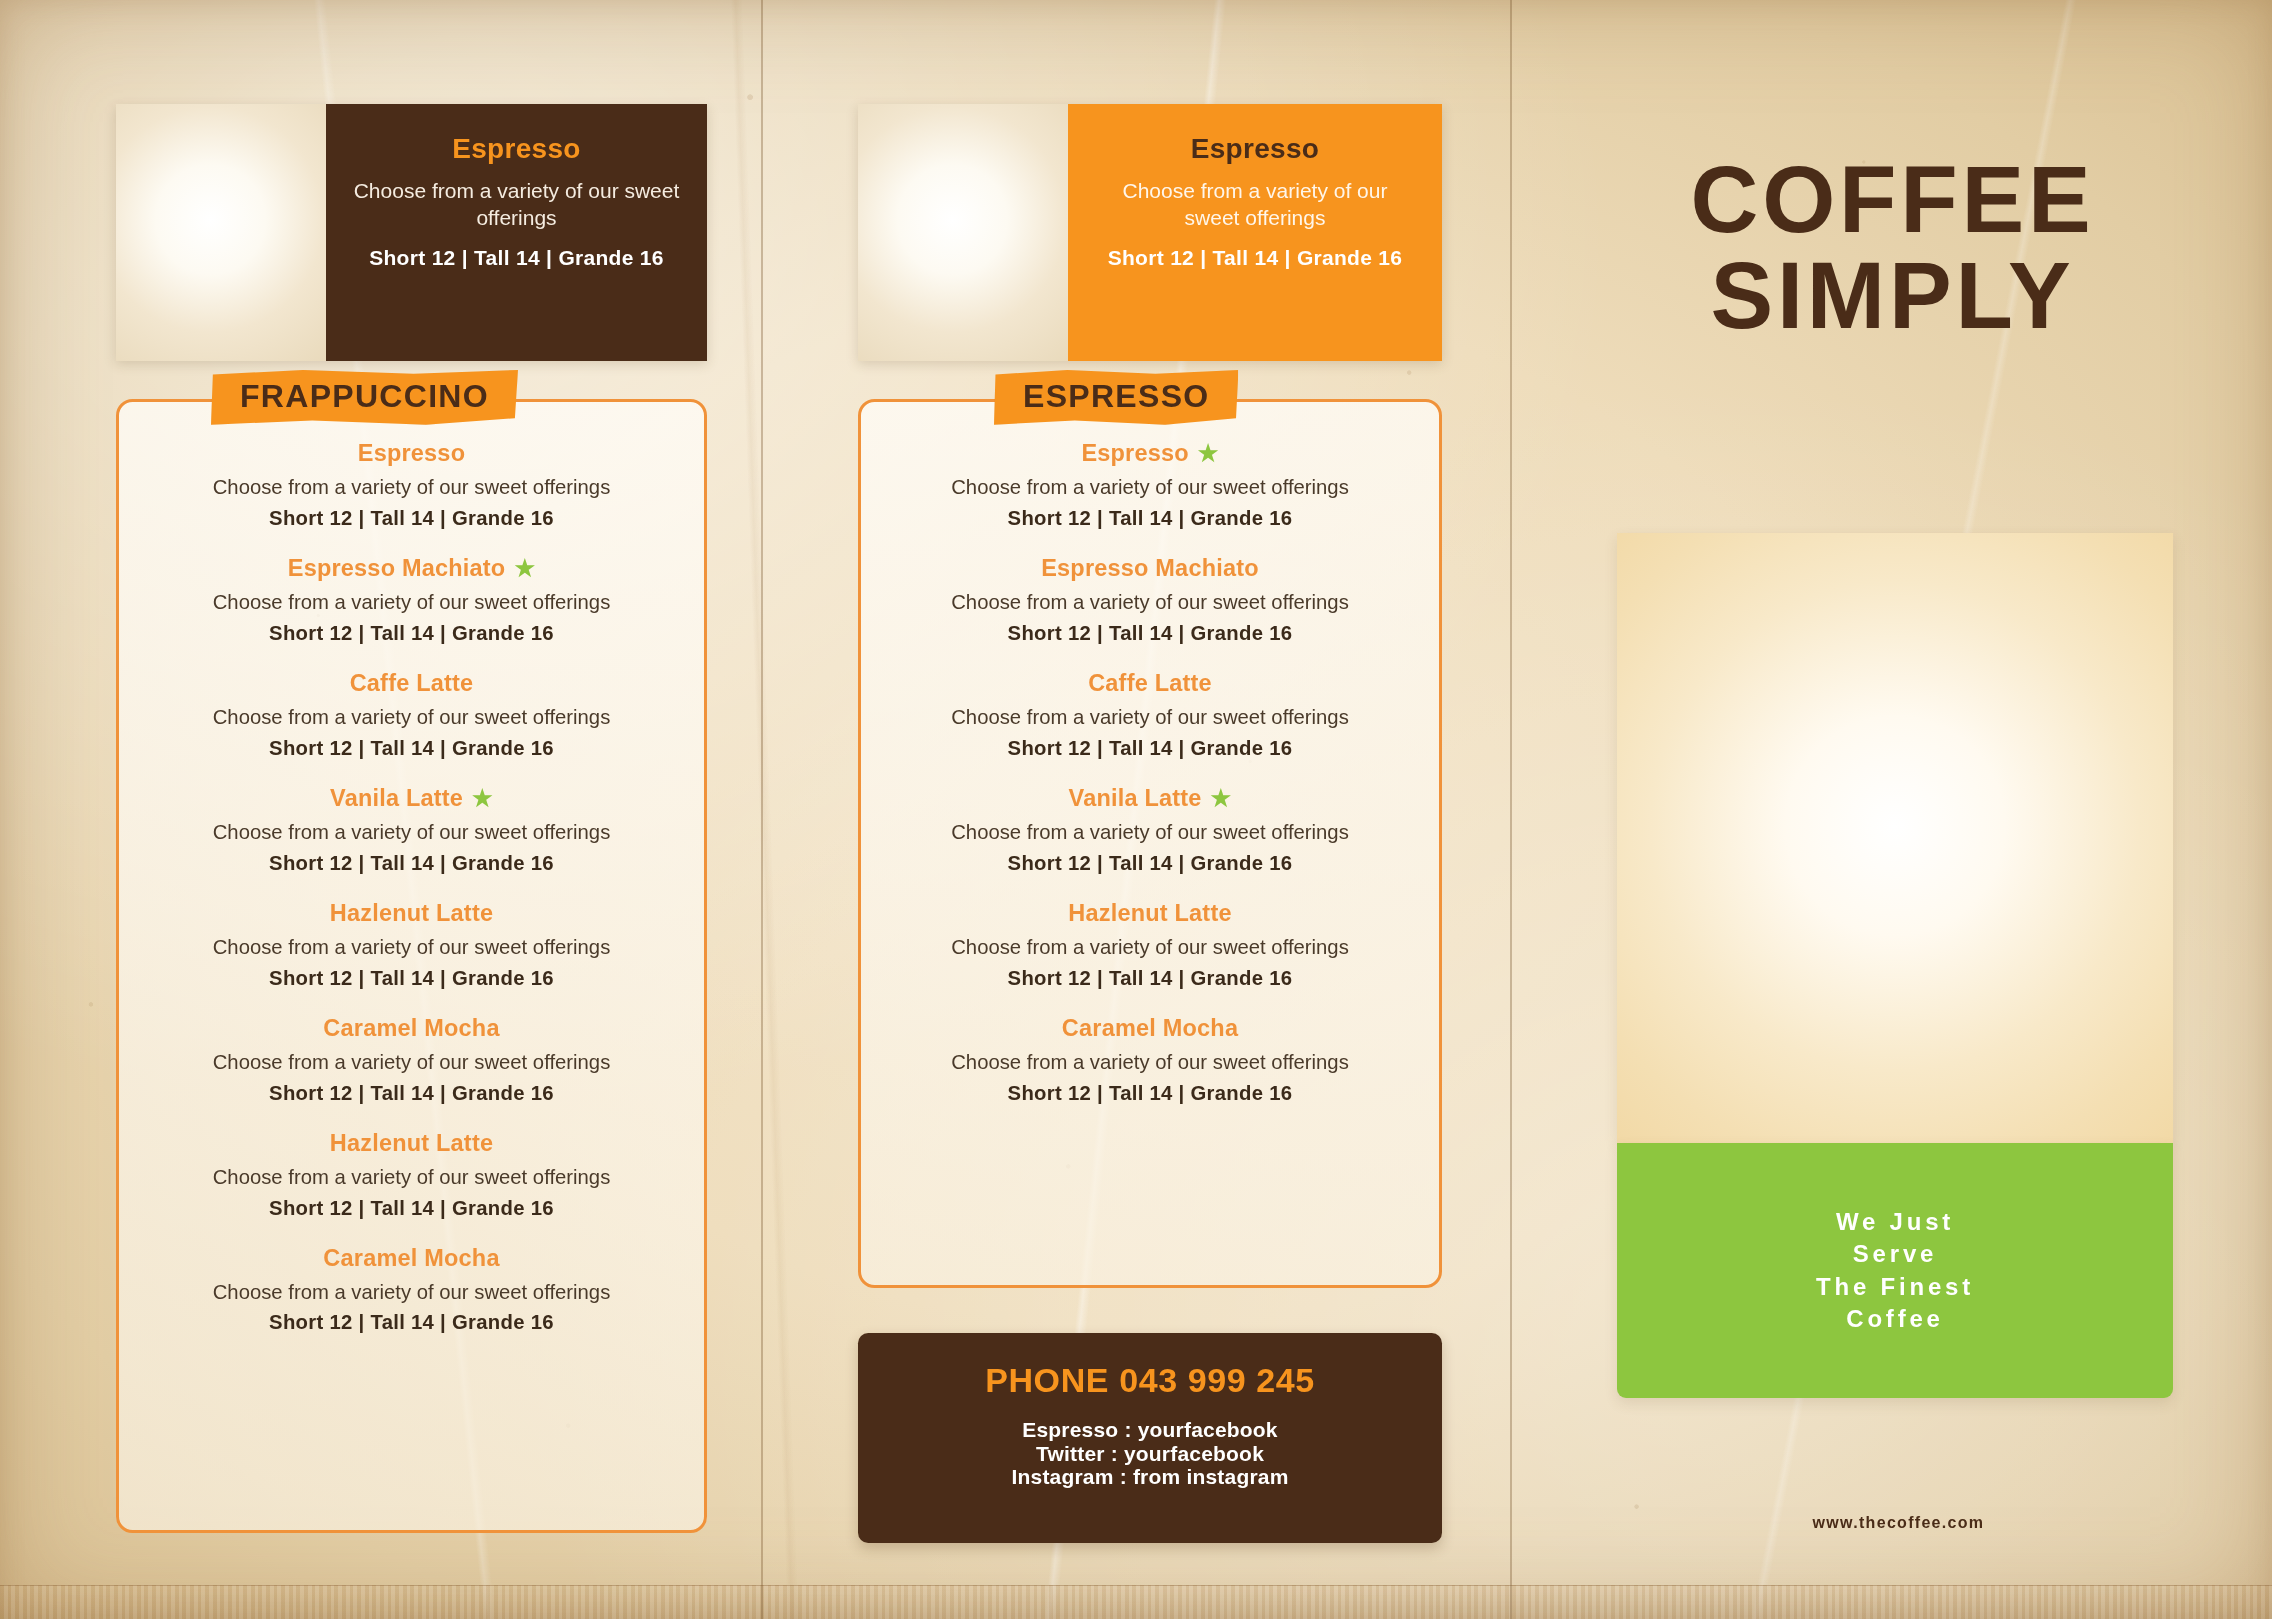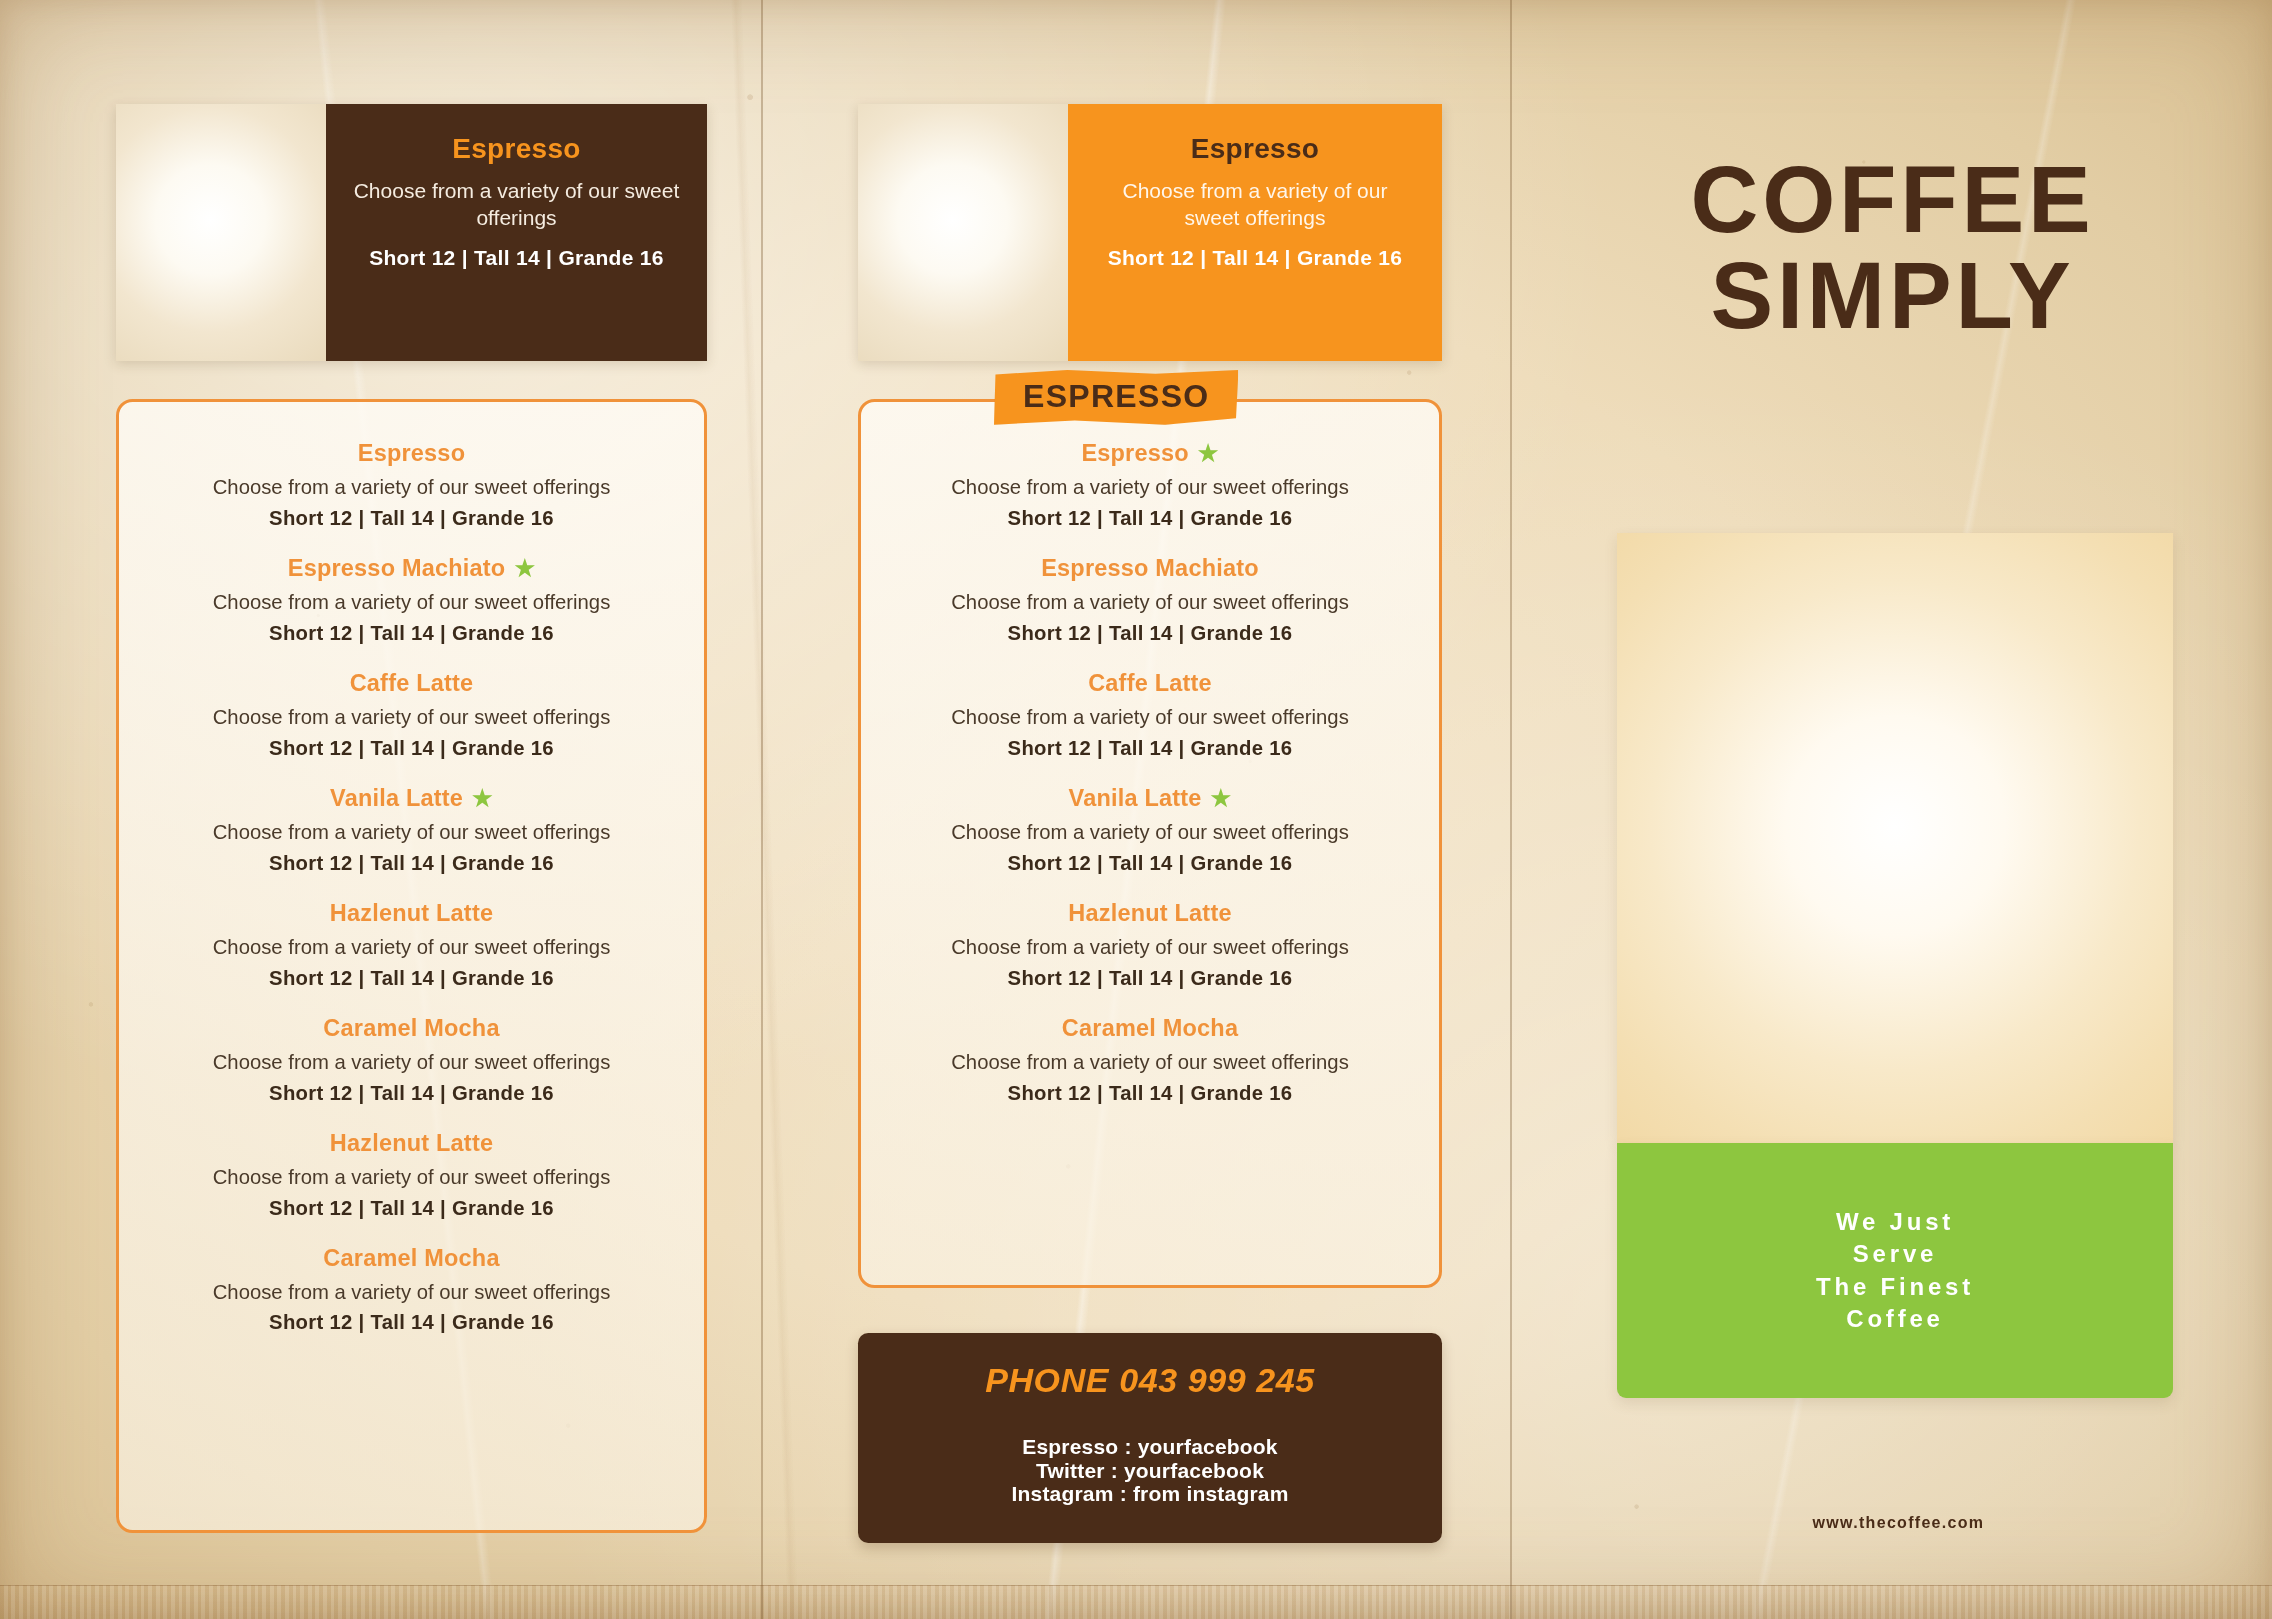--- a/index.html
+++ b/index.html
@@ -204,22 +204,21 @@
     box-sizing: border-box;
     padding: 28px 19px 19px 19px;
     text-align: center;
     box-shadow: 0 5.1px 12.7px rgba(80,50,20,0.22);
   }
   .contact-phone {
     font-size: 34px;
     font-weight: bold;
     color: #f7941e;
     letter-spacing: 0.6px;
-    margin-bottom: 35px;
-    font-style: italic;
+    margin-bottom: 18px;
   }
   .contact-line {
     font-size: 21px;
     font-weight: bold;
     color: #ffffff;
     line-height: 1.12;
     letter-spacing: 0.2px;
   }
 
   
@@ -310,20 +309,21 @@
 
   <div class="feature feature-dark feature-left">
     <div class="feature-photo"></div>
     <div class="feature-body">
       <div class="f-title">Espresso</div>
       <div class="f-desc">Choose from a variety of our sweet offerings</div>
       <div class="f-prices">Short 12  |  Tall 14  |  Grande 16</div>
     </div>
   </div>
 
+  <div class="ribbon ribbon-left">FRAPPUCCINO</div>
 
   <div class="menu-card menu-left">
     <div class="menu-item">
       <div class="mi-name">
           <span>Espresso</span>
         </div>
       <div class="mi-desc">Choose from a variety of our sweet offerings</div>
       <div class="mi-prices">Short 12  |  Tall 14  |  Grande 16</div>
     </div>
     <div class="menu-item">

